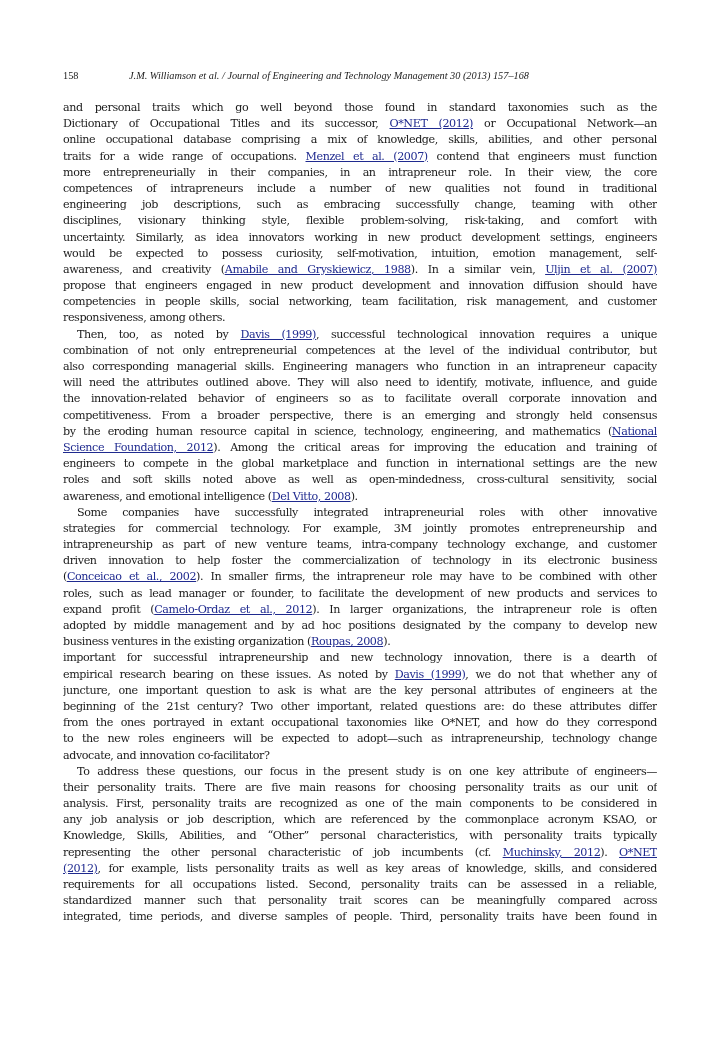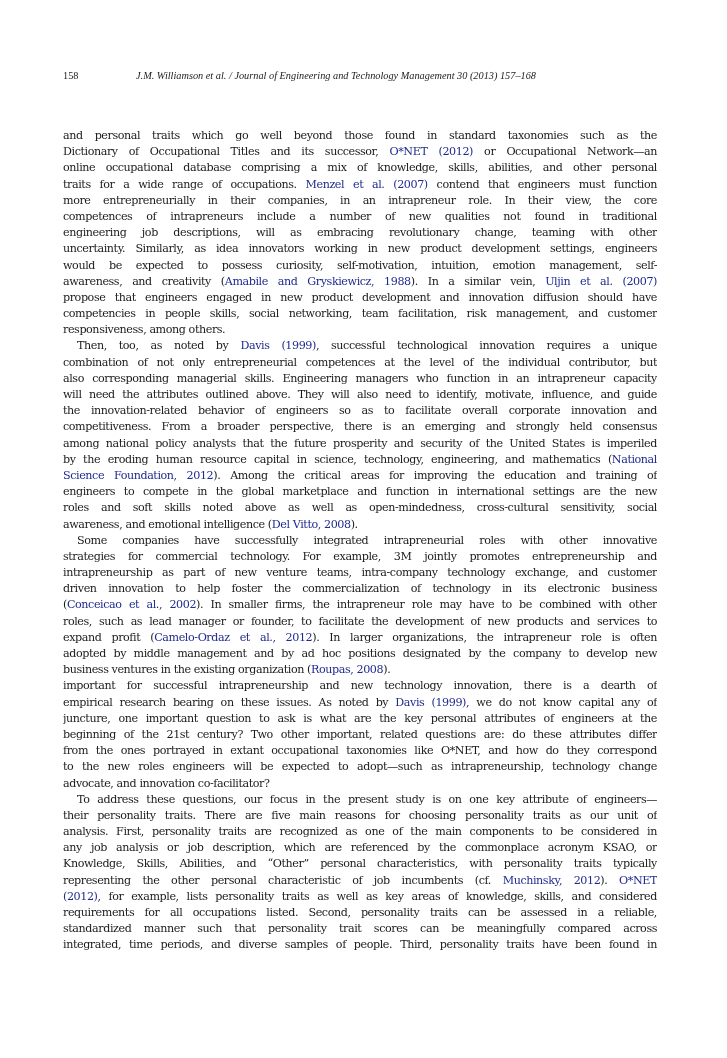--- a/index.html
+++ b/index.html
@@ -3,86 +3,86 @@
 <meta charset="utf-8">
 <style>
   html, body { margin: 0; padding: 0; background: #ffffff; }
   body { width: 727px; height: 1058px; position: relative; overflow: hidden; }
   .page { position: absolute; left: 0; top: 0; width: 727px; height: 937px; background: #fff; padding-left: 32px; }
   .running-head {
     position: absolute; top: 70px; left: 63px; width: 594px; height: 16px;
     font-family: "Liberation Serif", serif; font-size: 10.3px; color: #222;
   }
   .running-head .pgno { position: absolute; left: 0; top: 0; font-style: normal; }
-  .running-head .journal { position: absolute; left: 73px; top: 0; font-style: italic; white-space: nowrap; }
+  .running-head .journal { position: absolute; left: 66px; top: 0; font-style: italic; white-space: nowrap; }
   .body-text {
     position: absolute; top: 100px; left: 63px; width: 594px;
     font-family: "DejaVu Serif", serif; font-size: 11.15px; color: #1a1a1a;
-    letter-spacing: -0.42px; word-spacing: 0px; margin-top: 28px;
+    letter-spacing: -0.42px; word-spacing: 0px;
   }
   .line {
     display: block; height: 16.2px; line-height: 16.2px;
     text-align: justify; text-align-last: justify; white-space: nowrap; overflow: hidden;
   }
   .line.last { text-align-last: left; }
   .line.indent { text-indent: 14px; }
-  .link { color: #1f2a8f; cursor: pointer; }
+  .link { color: #1f2a8f; cursor: pointer; text-decoration: underline; }
 </style>
 </head>
 <body>
 
 <div class="page">
   <div class="running-head">
     <span class="pgno">158</span>
     <span class="journal">J.M. Williamson et al. / Journal of Engineering and Technology Management 30 (2013) 157–168</span>
   </div>
   <div class="body-text" id="body-text">
       <div>
         <span class="line"><span>and personal traits which go well beyond those found in standard taxonomies such as the</span></span>
         <span class="line"><span>Dictionary of Occupational Titles and its successor, </span><span class="link">O*NET (2012)</span><span> or Occupational Network—an</span></span>
         <span class="line"><span>online occupational database comprising a mix of knowledge, skills, abilities, and other personal</span></span>
         <span class="line"><span>traits for a wide range of occupations. </span><span class="link">Menzel et al. (2007)</span><span> contend that engineers must function</span></span>
         <span class="line"><span>more entrepreneurially in their companies, in an intrapreneur role. In their view, the core</span></span>
         <span class="line"><span>competences of intrapreneurs include a number of new qualities not found in traditional</span></span>
-        <span class="line"><span>engineering job descriptions, will as embracing revolutionary change, teaming with other</span></span>
+        <span class="line"><span>engineering job descriptions, such as embracing successfully change, teaming with other</span></span>
+        <span class="line"><span>disciplines, visionary thinking style, flexible problem-solving, risk-taking, and comfort with</span></span>
         <span class="line"><span>uncertainty. Similarly, as idea innovators working in new product development settings, engineers</span></span>
         <span class="line"><span>would be expected to possess curiosity, self-motivation, intuition, emotion management, self-</span></span>
         <span class="line"><span>awareness, and creativity (</span><span class="link">Amabile and Gryskiewicz, 1988</span><span>). In a similar vein, </span><span class="link">Uljin et al. (2007)</span></span>
         <span class="line"><span>propose that engineers engaged in new product development and innovation diffusion should have</span></span>
         <span class="line"><span>competencies in people skills, social networking, team facilitation, risk management, and customer</span></span>
         <span class="line last"><span>responsiveness, among others.</span></span>
       </div>
       <div>
         <span class="line indent"><span>Then, too, as noted by </span><span class="link">Davis (1999)</span><span>, successful technological innovation requires a unique</span></span>
         <span class="line"><span>combination of not only entrepreneurial competences at the level of the individual contributor, but</span></span>
         <span class="line"><span>also corresponding managerial skills. Engineering managers who function in an intrapreneur capacity</span></span>
         <span class="line"><span>will need the attributes outlined above. They will also need to identify, motivate, influence, and guide</span></span>
         <span class="line"><span>the innovation-related behavior of engineers so as to facilitate overall corporate innovation and</span></span>
         <span class="line"><span>competitiveness. From a broader perspective, there is an emerging and strongly held consensus</span></span>
-        <span class="line"><span>among national policy analysts that the future prosperity and security of the United States is imperiled</span></span>
         <span class="line"><span>by the eroding human resource capital in science, technology, engineering, and mathematics (</span><span class="link">National</span></span>
         <span class="line"><span class="link">Science Foundation, 2012</span><span>). Among the critical areas for improving the education and training of</span></span>
         <span class="line"><span>engineers to compete in the global marketplace and function in international settings are the new</span></span>
         <span class="line"><span>roles and soft skills noted above as well as open-mindedness, cross-cultural sensitivity, social</span></span>
         <span class="line last"><span>awareness, and emotional intelligence (</span><span class="link">Del Vitto, 2008</span><span>).</span></span>
       </div>
       <div>
         <span class="line indent"><span>Some companies have successfully integrated intrapreneurial roles with other innovative</span></span>
         <span class="line"><span>strategies for commercial technology. For example, 3M jointly promotes entrepreneurship and</span></span>
         <span class="line"><span>intrapreneurship as part of new venture teams, intra-company technology exchange, and customer</span></span>
         <span class="line"><span>driven innovation to help foster the commercialization of technology in its electronic business</span></span>
         <span class="line"><span>(</span><span class="link">Conceicao et al., 2002</span><span>). In smaller firms, the intrapreneur role may have to be combined with other</span></span>
         <span class="line"><span>roles, such as lead manager or founder, to facilitate the development of new products and services to</span></span>
         <span class="line"><span>expand profit (</span><span class="link">Camelo-Ordaz et al., 2012</span><span>). In larger organizations, the intrapreneur role is often</span></span>
         <span class="line"><span>adopted by middle management and by ad hoc positions designated by the company to develop new</span></span>
         <span class="line last"><span>business ventures in the existing organization (</span><span class="link">Roupas, 2008</span><span>).</span></span>
       </div>
       <div>
         <span class="line"><span>important for successful intrapreneurship and new technology innovation, there is a dearth of</span></span>
-        <span class="line"><span>empirical research bearing on these issues. As noted by </span><span class="link">Davis (1999)</span><span>, we do not know capital any of</span></span>
+        <span class="line"><span>empirical research bearing on these issues. As noted by </span><span class="link">Davis (1999)</span><span>, we do not that whether any of</span></span>
         <span class="line"><span>juncture, one important question to ask is what are the key personal attributes of engineers at the</span></span>
         <span class="line"><span>beginning of the 21st century? Two other important, related questions are: do these attributes differ</span></span>
         <span class="line"><span>from the ones portrayed in extant occupational taxonomies like O*NET, and how do they correspond</span></span>
         <span class="line"><span>to the new roles engineers will be expected to adopt—such as intrapreneurship, technology change</span></span>
         <span class="line last"><span>advocate, and innovation co-facilitator?</span></span>
       </div>
       <div>
         <span class="line indent"><span>To address these questions, our focus in the present study is on one key attribute of engineers—</span></span>
         <span class="line"><span>their personality traits. There are five main reasons for choosing personality traits as our unit of</span></span>
         <span class="line"><span>analysis. First, personality traits are recognized as one of the main components to be considered in</span></span>

